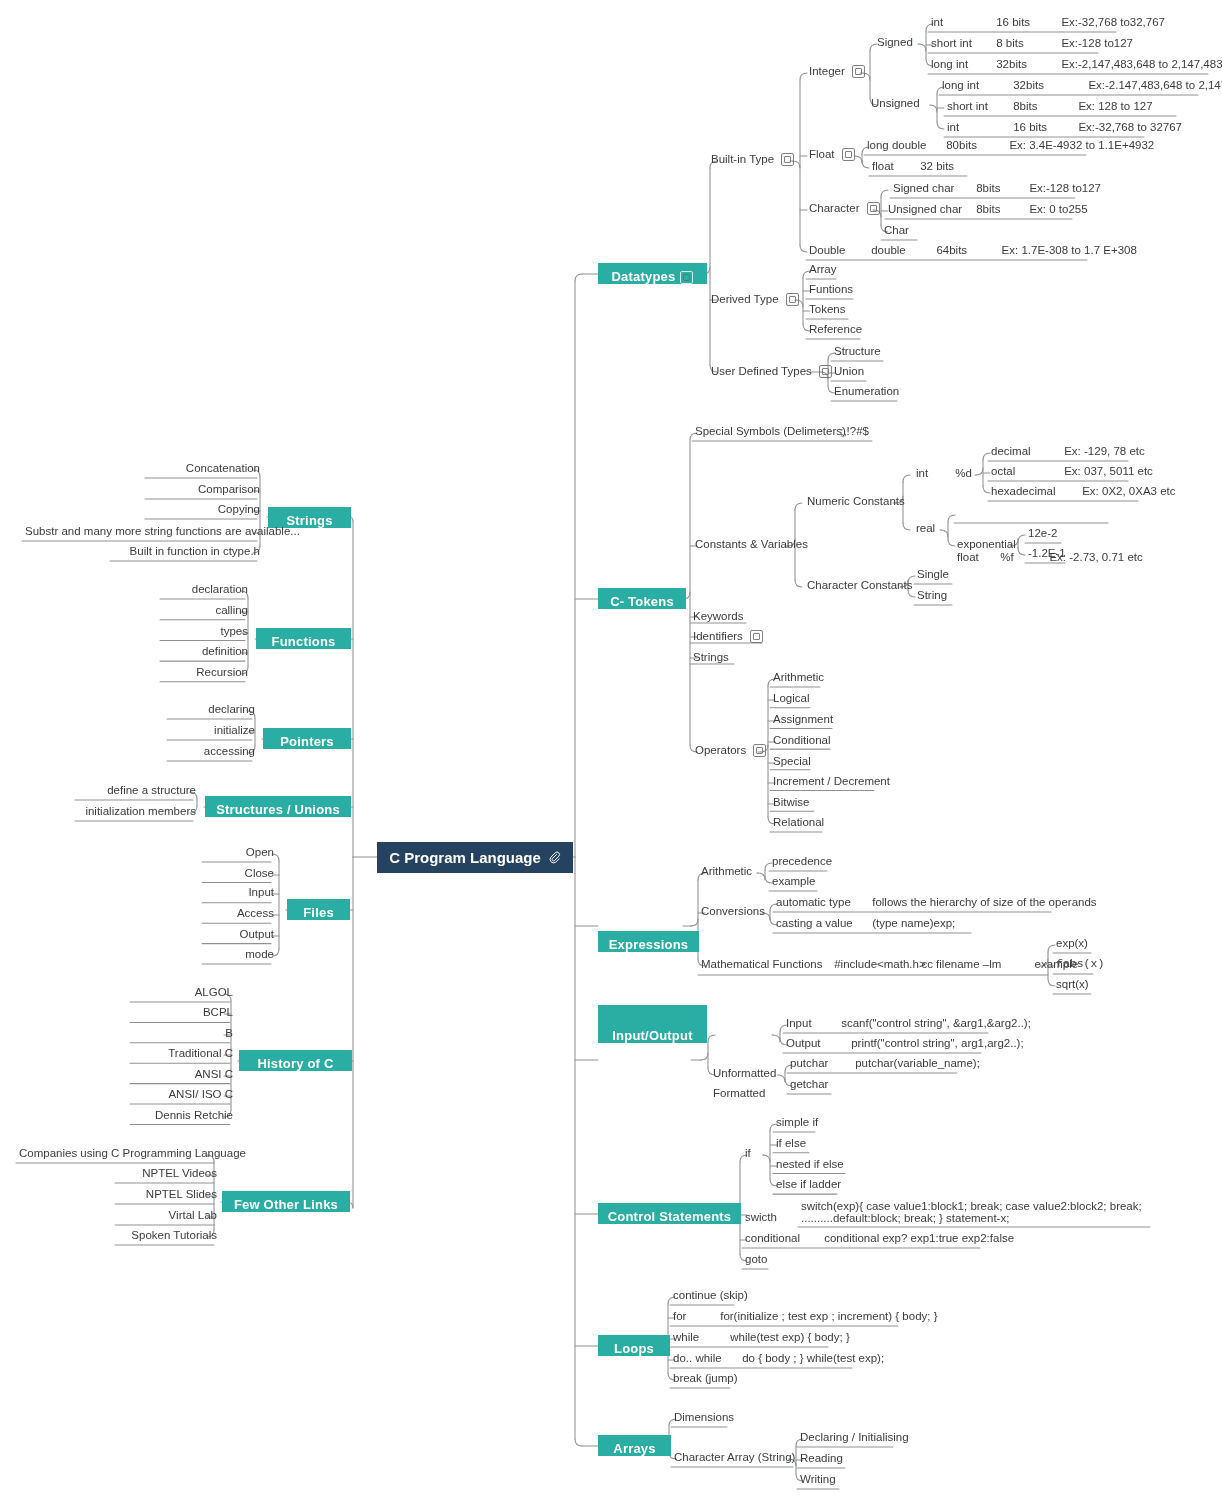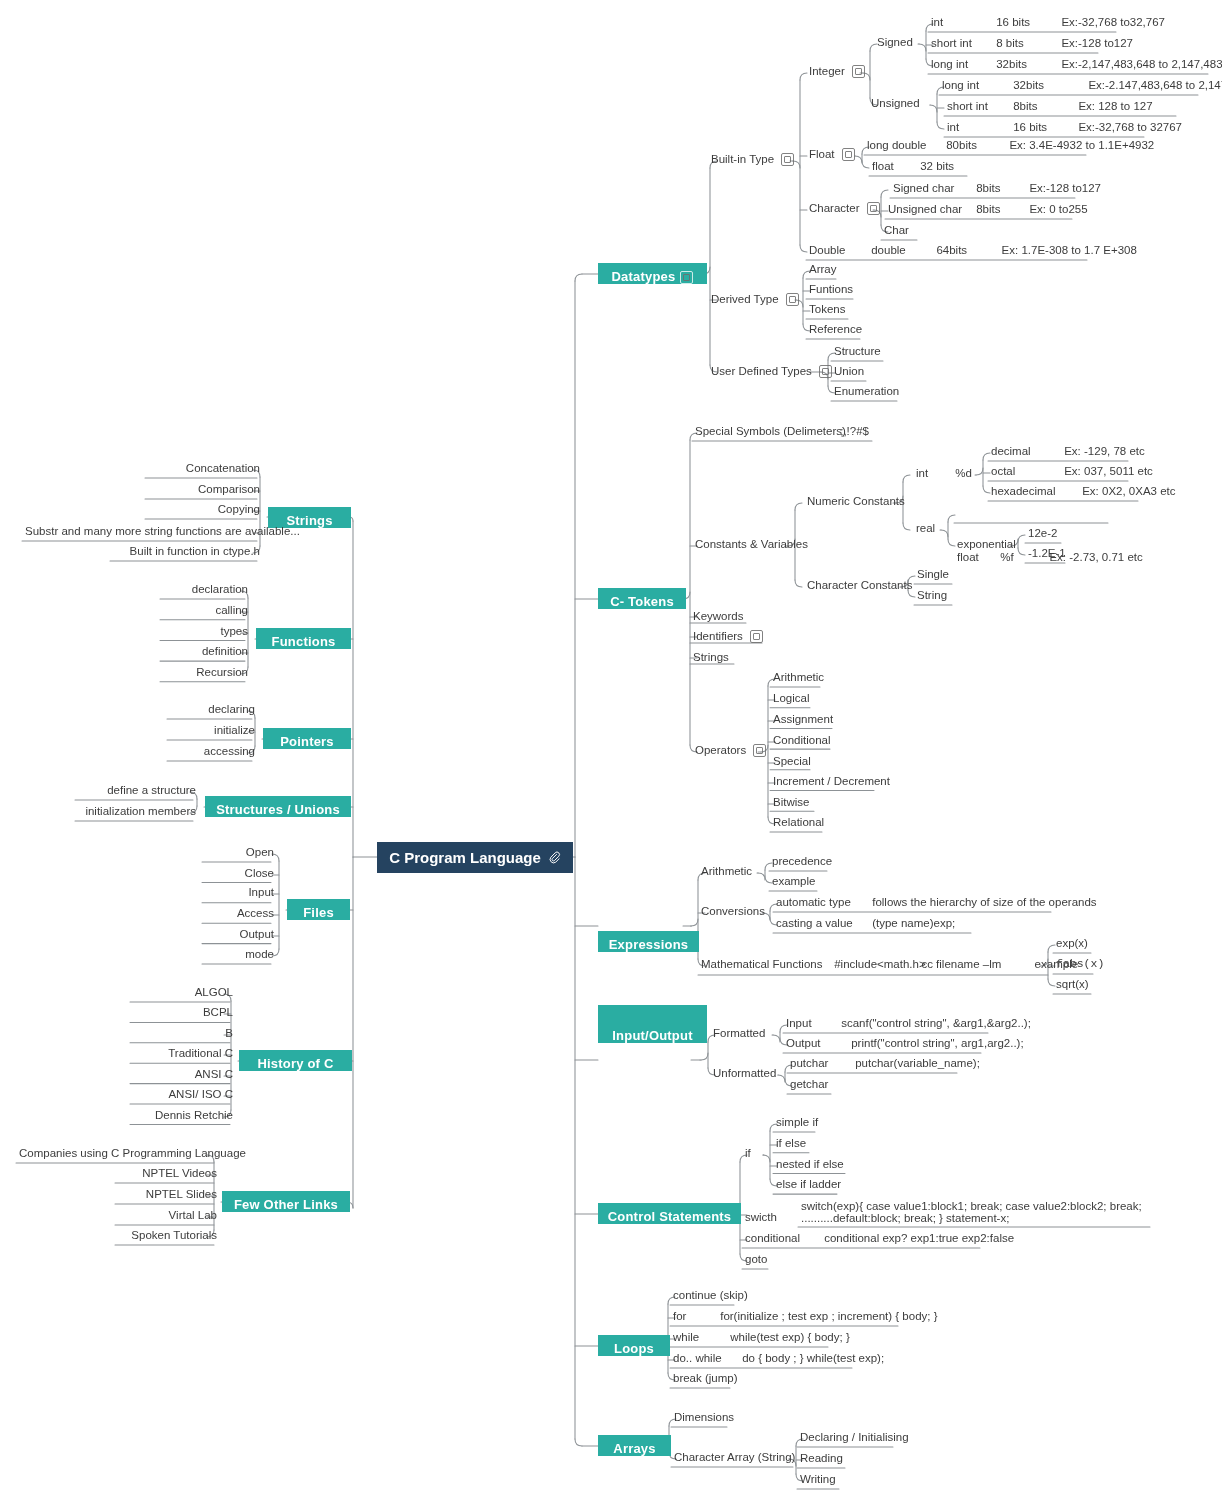--- a/index.html
+++ b/index.html
@@ -690,21 +690,21 @@
   <div class="leaf" style="left:698px;top:957px;">
     <span style="display:inline-block;width:130px">Mathematical Functions</span>
     <span style="display:inline-block;width:84px">#include&lt;math.h&gt;</span>
     <span style="display:inline-block;width:110px">cc filename –lm</span>
     <span>example</span>
   </div>
   <div class="leaf" style="left:1053px;top:936px;"><span>exp(x)</span></div>
   <div class="leaf" style="left:1053px;top:957px;font-family:Liberation Mono, monospace;"><span>fabs(x)</span></div>
   <div class="leaf" style="left:1053px;top:977px;"><span>sqrt(x)</span></div>
 
-  <div class="topic" style="left:710px;top:1026px;">
+  <div class="topic" style="left:710px;top:1086px;">
     <span>Formatted</span>
   </div>
   <div class="leaf" style="left:783px;top:1016px;">
     <span style="display:inline-block;width:52px">Input</span>
     <span>scanf("control string", &amp;arg1,&amp;arg2..);</span>
   </div>
   <div class="leaf" style="left:783px;top:1036px;">
     <span style="display:inline-block;width:62px">Output</span>
     <span>printf("control string", arg1,arg2..);</span>
   </div>

